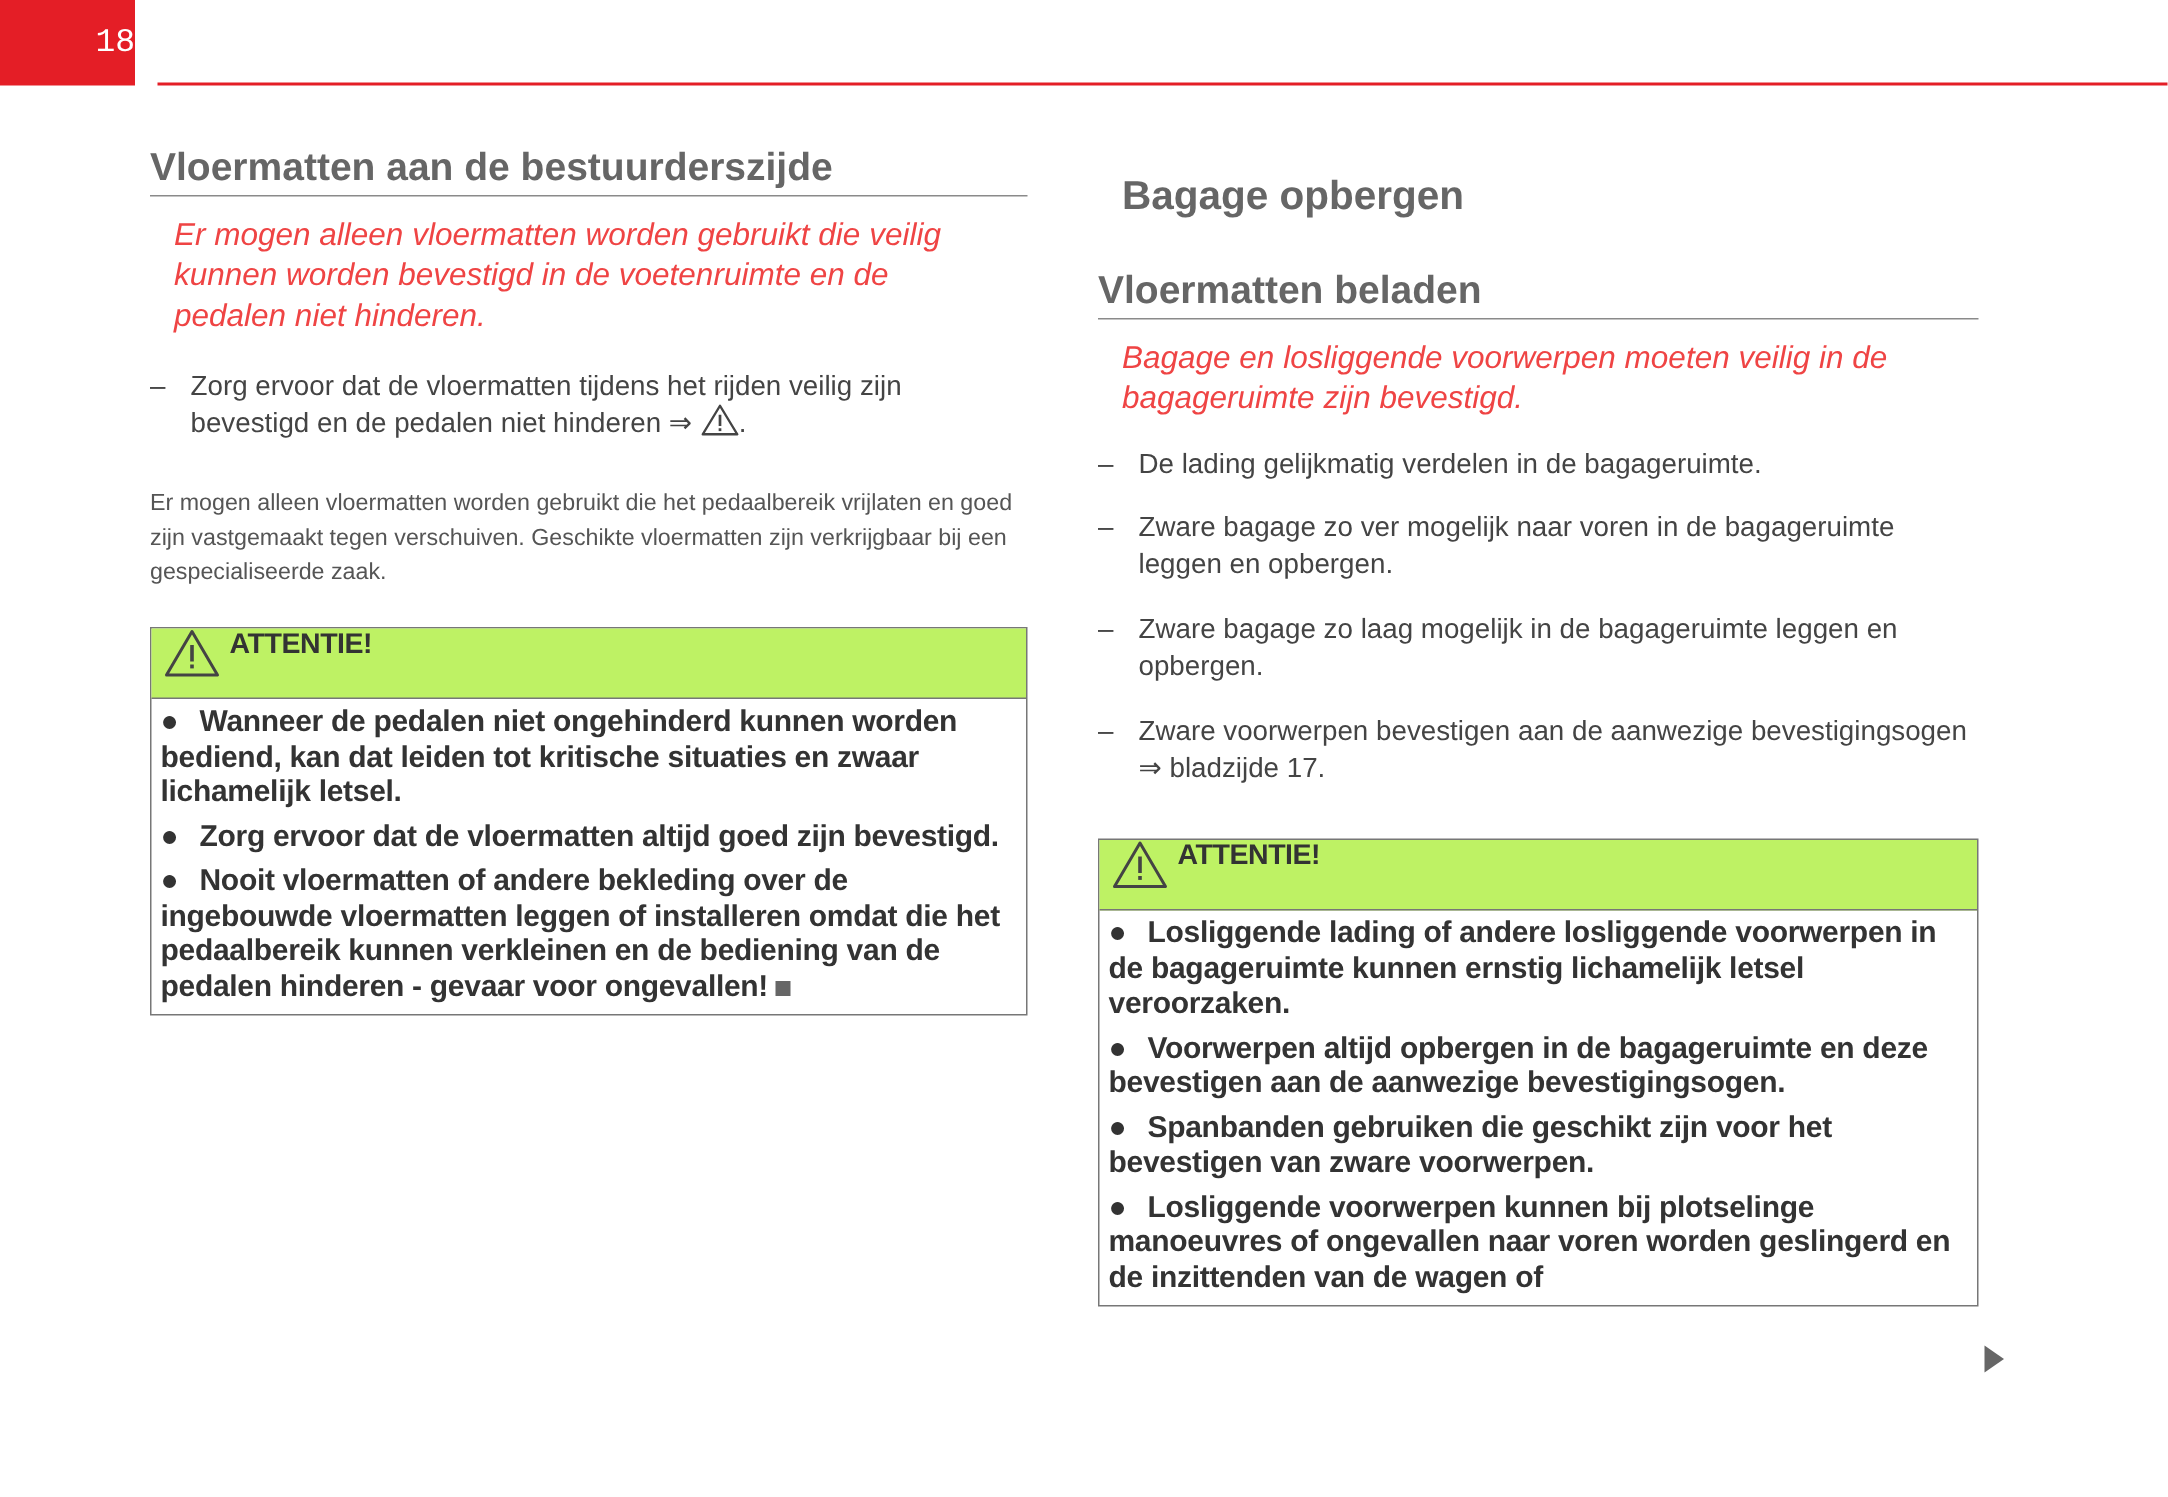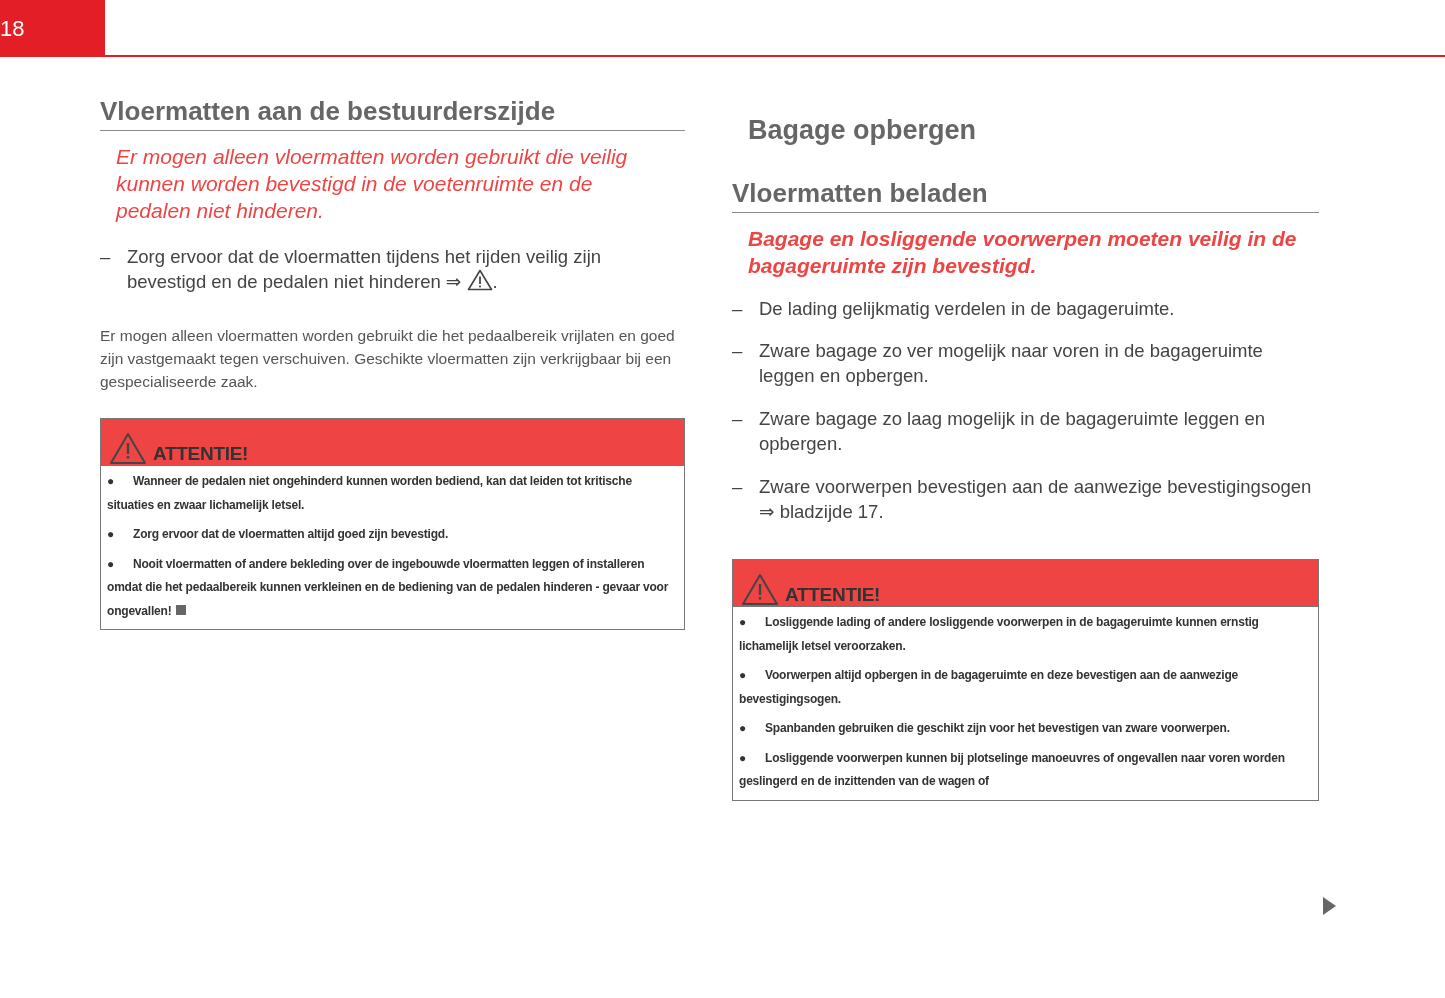--- a/index.html
+++ b/index.html
@@ -2,24 +2,24 @@
 <html><head>
 <meta charset="utf-8">
 <style>
   html, body { margin: 0; padding: 0; }
   body {
     width: 1445px; height: 998px; position: relative; overflow: hidden;
     background: #ffffff; color: #3a3a3a;
     font-family: "Liberation Sans", "DejaVu Sans", sans-serif;
   }
   .page-tab {
-    position: absolute; left: 0; top: 0; width: 105px; height: 57px;
+    position: absolute; left: 0; top: 0; width: 90px; height: 57px;
     background: #e41e26; color: #fff;
-    font-family: Liberation Sans, sans-serif; font-size: 22px;
-    display: flex; align-items: center; justify-content: flex-start;
+    font-family: Liberation Mono, monospace; font-size: 22px;
+    display: flex; align-items: center; justify-content: flex-end;
   }
   .top-rule {
     position: absolute; left: 105px; right: 0; top: 55px; height: 2px; background: #e41e26;
   }
   .col { position: absolute; }
   .col-left { left: 100px; top: 96px; width: 585px; }
   .col-right { left: 732px; top: 96px; width: 587px; }
 
   .section-title {
     font-size: 26px; font-weight: bold; color: #666;
@@ -34,30 +34,30 @@
   .body-text { font-size: 18.5px; line-height: 25px; color: #444; margin: 0; }
   .small-text { font-size: 15.5px; line-height: 23px; color: #555; margin: 0; }
   .dash-item { display: flex; font-size: 18.5px; line-height: 25px; color: #444; }
   .dash-item .dash { width: 27px; flex: none; }
   .warn-inline {
     display: inline-block; vertical-align: -3px; width: 26px; height: 22px;
   }
 
   .attn-box { border: 1.5px solid #777; }
   .attn-head {
-    height: 46px; background: #ef4444; border-bottom: 1.5px solid #777;
-    display: flex; align-items: flex-end; padding-left: 8px;
+    height: 46px; background: #bef264; border-bottom: 1.5px solid #777;
+    display: flex; align-items: flex-start; padding-left: 8px;
   }
   .attn-head .tri { width: 38px; height: 33px; margin-right: 6px; }
   .attn-head .attn-label {
     font-weight: bold; font-size: 19px; color: #333; letter-spacing: -0.3px;
   }
   .attn-body { padding: 4px 6px 4px 6px; }
   .attn-item {
-    font-weight: bold; font-size: 12px; line-height: 23.5px; color: #333;
+    font-weight: bold; font-size: 20px; line-height: 23.5px; color: #333;
     margin-bottom: 6px; letter-spacing: -0.2px;
   }
   .attn-item:last-child { margin-bottom: 2px; }
   .bullet { display: inline-block; width: 26px; }
   .end-mark {
     display: inline-block; width: 10px; height: 10px; background: #666; margin-left: 5px; vertical-align: 0;
   }
   .next-arrow {
     position: absolute; left: 1323px; top: 897px;
     width: 0; height: 0; border-top: 9px solid transparent; border-bottom: 9px solid transparent;
@@ -103,21 +103,21 @@
       <div class="attn-item"><span class="bullet">●</span><span>Wanneer de pedalen niet ongehinderd kunnen worden bediend, kan dat leiden tot kritische situaties en zwaar lichamelijk letsel.</span></div>
       <div class="attn-item"><span class="bullet">●</span><span>Zorg ervoor dat de vloermatten altijd goed zijn bevestigd.</span></div>
       <div class="attn-item"><span class="bullet">●</span><span>Nooit vloermatten of andere bekleding over de ingebouwde vloermatten leggen of installeren omdat die het pedaalbereik kunnen verkleinen en de bediening van de pedalen hinderen - gevaar voor ongevallen!</span><span class="end-mark"></span></div>
     </div>
   </div>
 </div>
 
 <div class="col col-right">
   <h1 class="chapter-title">Bagage opbergen</h1>
   <h2 class="section-title" style="margin-top:30px;">Vloermatten beladen</h2>
-  <p class="intro" style="margin-top:12px;font-weight:bold;">Bagage en losliggende voorwerpen moeten veilig in de bagageruimte zijn bevestigd.</p>
+  <p class="intro" style="margin-top:12px;">Bagage en losliggende voorwerpen moeten veilig in de bagageruimte zijn bevestigd.</p>
 
   <div class="dash-item" style="margin-top:17px;">
     <span class="dash">–</span>
     <span>De lading gelijkmatig verdelen in de bagageruimte.</span>
   </div>
   <div class="dash-item" style="margin-top:17px;">
     <span class="dash">–</span>
     <span>Zware bagage zo ver mogelijk naar voren in de bagageruimte leggen en opbergen.</span>
   </div>
   <div class="dash-item" style="margin-top:18px;">

